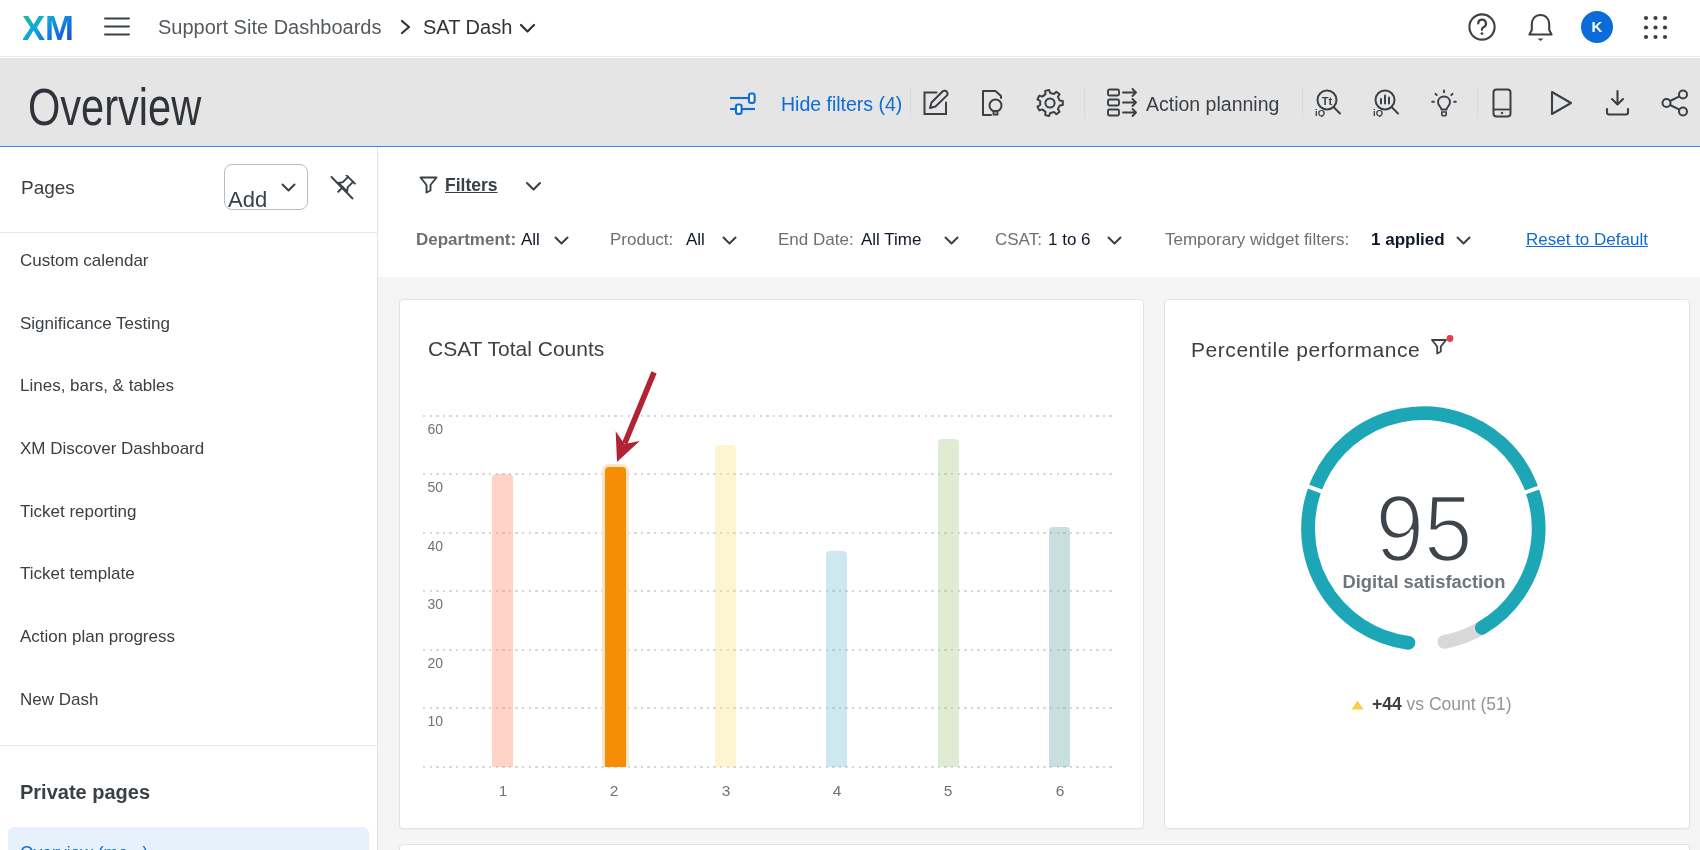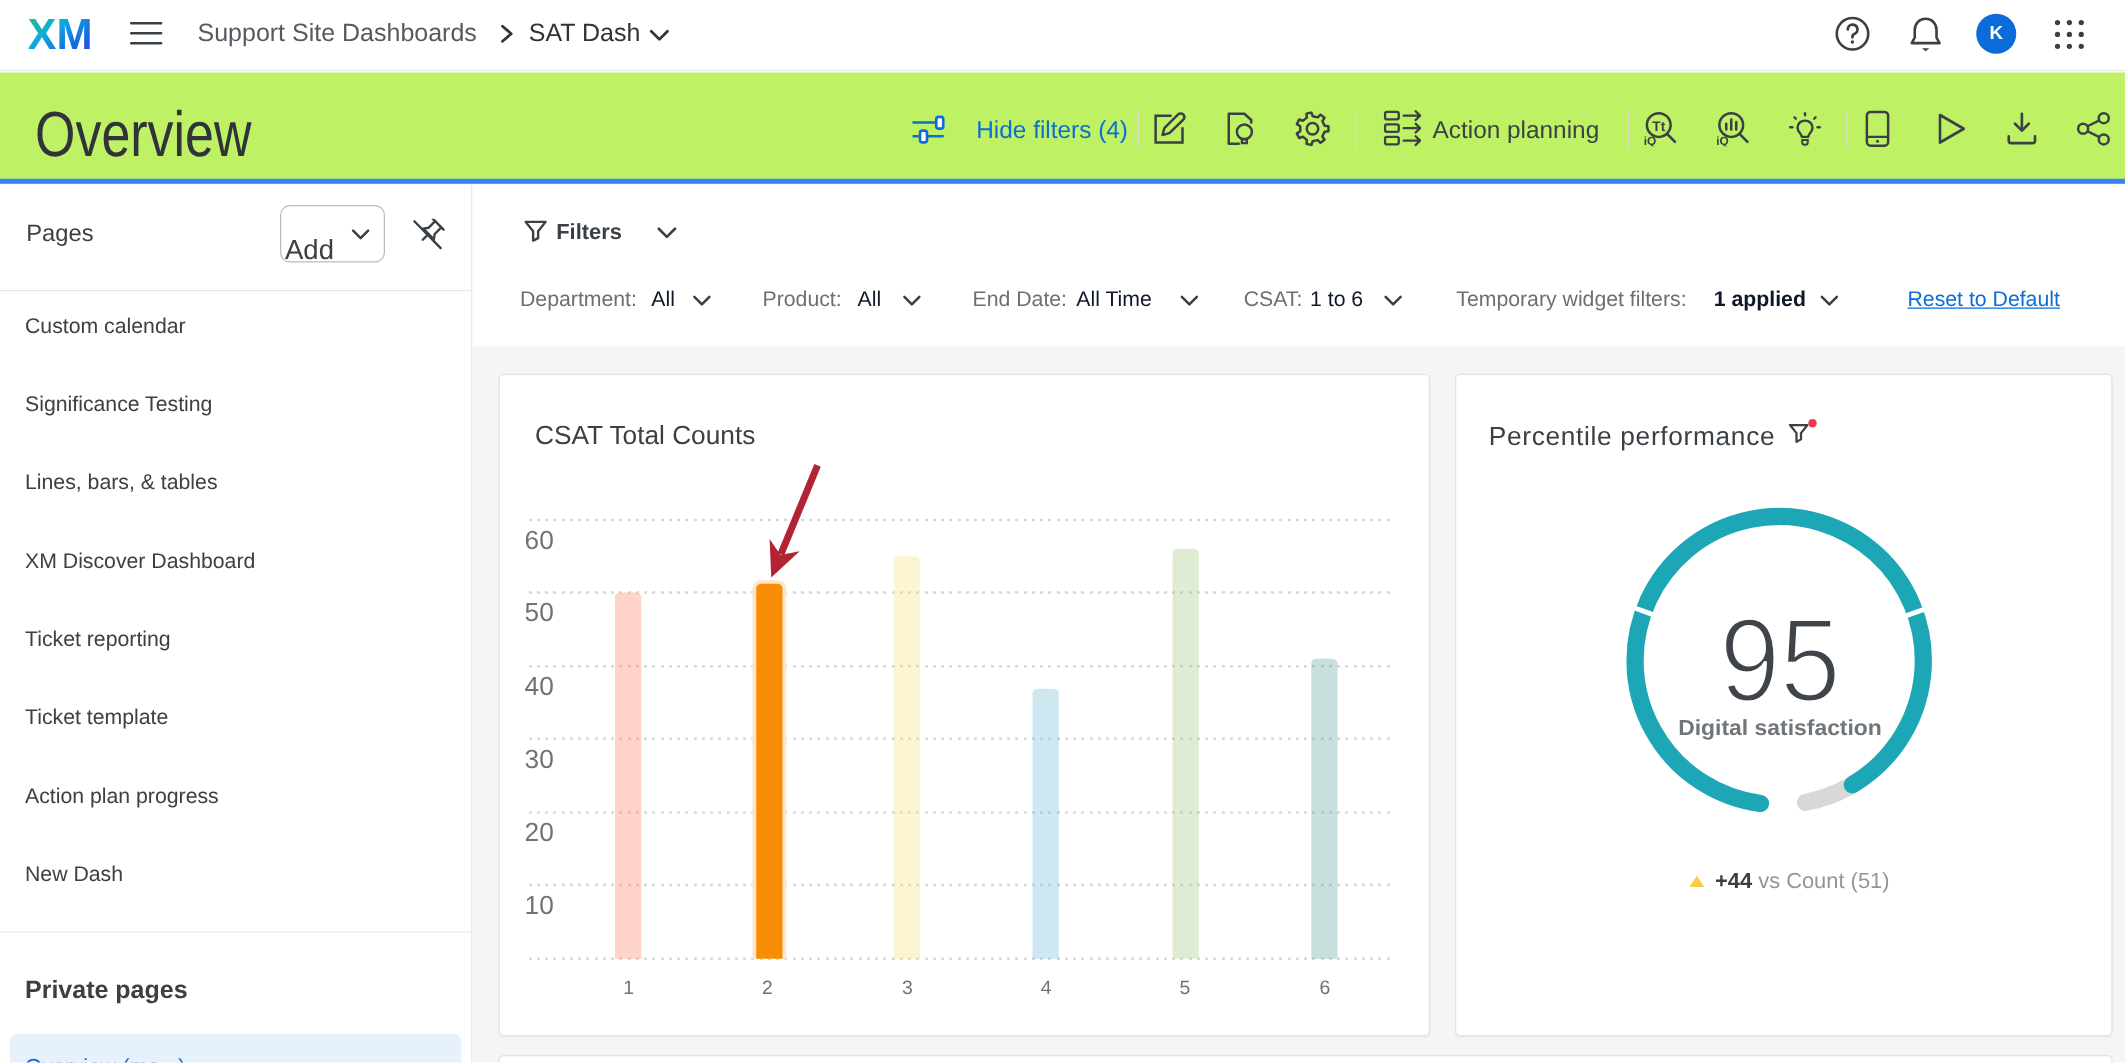--- a/index.html
+++ b/index.html
@@ -10,22 +10,22 @@
   .ic { color:#3b4045; }
   svg { display:block; }
 
   
   #nav { position:absolute; left:0; top:0; width:1700px; height:57px; background:#fff;
          border-bottom:1px solid #e8e8e9; z-index:5;}
   .crumb1 { color:#545a5f; font-size:20px; }
   .crumb2 { color:#2f3237; font-size:20px; }
 
   
-  #titlebar { position:absolute; left:0; top:58px; width:1700px; height:89px; background:#bef264;
-              border-bottom:4px solid #3b82f6; z-index:4;}
+  #titlebar { position:absolute; left:0; top:58px; width:1700px; height:89px; background:#e5e5e5;
+              border-bottom:1px solid #3b82f6; z-index:4;}
   #pagetitle { position:absolute; left:28px; top:78px; font-size:51px; color:#30343a; transform:scaleX(0.815); transform-origin:0 0;}
   .tbsep { position:absolute; top:29px; width:1px; height:31px; background:#d9dadb; }
   .hfblue { color:#0d6cd6; font-size:19.5px; }
 
   
   #sidebar { position:absolute; left:0; top:147px; width:378px; height:703px; background:#fff;
              border-right:1px solid #e3e4e5; }
   .sideitem { position:absolute; left:20px; font-size:17px; color:#3b4045; }
 
   
@@ -35,21 +35,21 @@
 
   
   #maingray { position:absolute; left:378px; top:277px; width:1322px; height:573px; background:#f5f5f5; }
   .card { position:absolute; background:#fff; border:1px solid #e2e3e4; border-radius:4px;
           box-shadow:0 1px 2px rgba(0,0,0,0.04); }
   .ctitle { position:absolute; font-size:21px; color:#3b4045; }
 
   .gridline { position:absolute; height:2px;
      background-image:repeating-linear-gradient(90deg,#d8d8d8 0 2.4px,transparent 2.4px 6.6px); }
   .bar { position:absolute; width:21px; border-radius:4px 4px 0 0; }
-  .ylab { position:absolute; width:34px; text-align:right; font-size:21px; color:#6e7377; }
+  .ylab { position:absolute; width:34px; text-align:right; font-size:14px; color:#6e7377; }
   .xlab { position:absolute; width:40px; text-align:center; font-size:15.5px; color:#6e7377; }
 </style>
 </head>
 <body>
 <div id="app">
 
   <div id="nav">
     <svg class="abs" style="left:23px; top:13px;" width="52" height="28" viewBox="0 0 52 28">
       <defs>
         <linearGradient id="xmg" x1="0" y1="0" x2="1" y2="1">
@@ -243,26 +243,26 @@
     <div class="abs" style="left:20px; top:634px; font-size:20px; font-weight:bold; color:#3b4045;">Private pages</div>
     <div class="abs" style="left:8px; top:680px; width:361px; height:40px; background:#e7f1fc; border-radius:6px;"></div>
     <div class="abs" style="left:20px; top:696px; font-size:17.5px; color:#0d6cd6;">Overview (me...)</div>
   </div>
 
   <div id="filterzone">
 
     <svg class="abs" style="left:41px; top:29px;" width="19" height="18" viewBox="0 0 19 18">
       <path d="M 1.5 1.5 L 17.5 1.5 L 11.5 9 L 11.5 14.5 L 7.5 16.5 L 7.5 9 Z" fill="none" stroke="#3b4045" stroke-width="1.9" stroke-linejoin="round"></path>
     </svg>
-    <div class="abs" style="left:67px; top:28px; font-size:17.5px; font-weight:bold; color:#3b4045;">Filters</div>
+    <div class="abs" style="left:67px; top:28px; font-size:17.5px; font-weight:bold; color:#3b4045;text-decoration:underline;">Filters</div>
     <svg class="abs" style="left:147px; top:34px;" width="17" height="11" viewBox="0 0 17 11">
       <path d="M 2 2 L 8.5 8.5 L 15 2" fill="none" stroke="#3b4045" stroke-width="2.1" stroke-linecap="round" stroke-linejoin="round"></path>
     </svg>
 
-    <div class="abs flabel" style="left:38px; top:83px;">Department:</div>
+    <div class="abs flabel" style="left:38px; top:83px;font-weight:bold;">Department:</div>
     <div class="abs fval" style="left:143px; top:83px;">All</div>
     <svg class="abs" style="left:176px; top:89px;" width="15" height="10" viewBox="0 0 15 10">
       <path d="M 1.5 1.5 L 7.5 7.5 L 13.5 1.5" fill="none" stroke="#3b4045" stroke-width="2" stroke-linecap="round" stroke-linejoin="round"></path>
     </svg>
 
     <div class="abs flabel" style="left:232px; top:83px;">Product:</div>
     <div class="abs fval" style="left:308px; top:83px;">All</div>
     <svg class="abs" style="left:344px; top:89px;" width="15" height="10" viewBox="0 0 15 10">
       <path d="M 1.5 1.5 L 7.5 7.5 L 13.5 1.5" fill="none" stroke="#3b4045" stroke-width="2" stroke-linecap="round" stroke-linejoin="round"></path>
     </svg>

